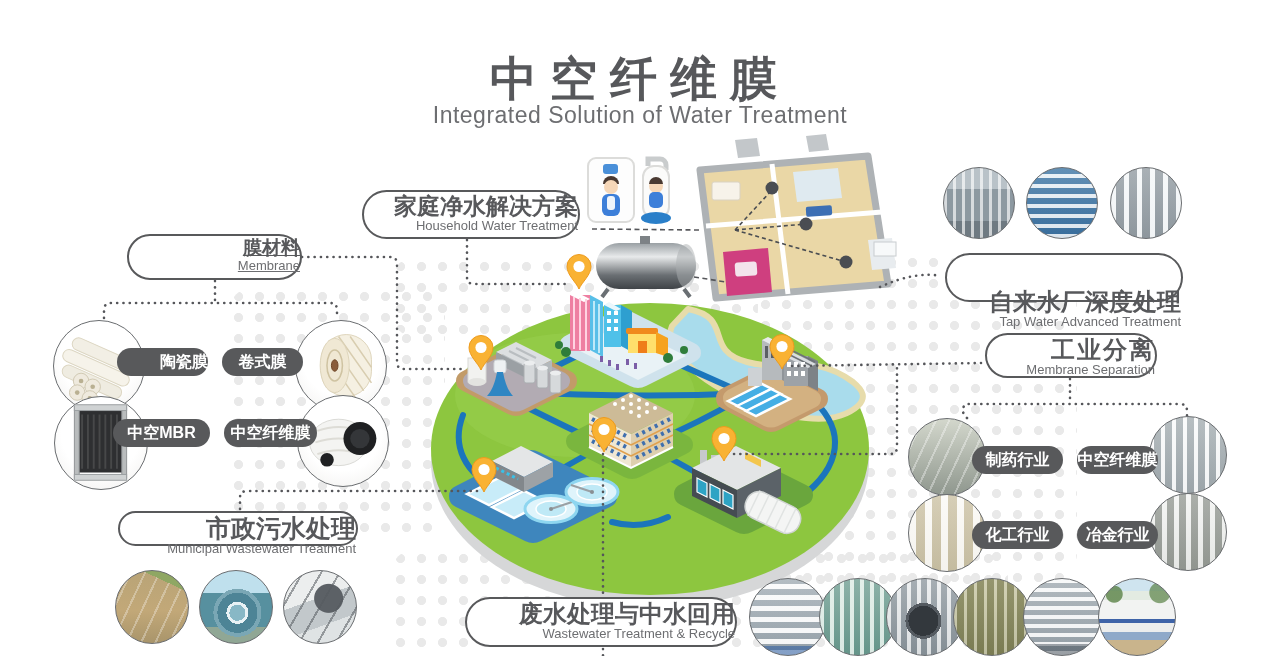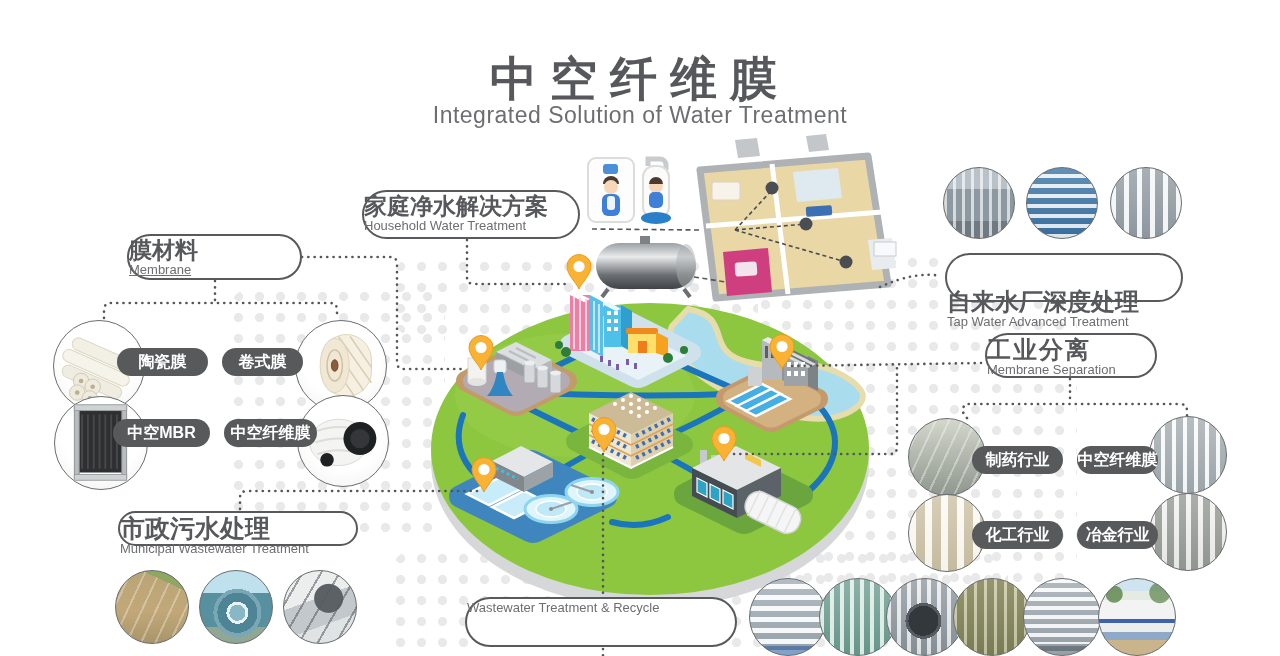--- a/index.html
+++ b/index.html
@@ -24,42 +24,42 @@
     position:absolute;left:0;top:48px;width:1280px;text-align:center;z-index:5;
     font-size:47px;font-weight:bold;letter-spacing:13px;color:#57585b;
   }
   .title-en{
     position:absolute;left:0;top:102px;width:1280px;text-align:center;z-index:5;
     font-size:23px;color:#6d6e71;letter-spacing:.5px;
   }
   
   .callout{
     position:absolute;background:#ffffff;border:2.4px solid #58595b;border-radius:25px;
-    box-sizing:border-box;text-align:left;z-index:6;padding-top:2px;
+    box-sizing:border-box;text-align:right;z-index:6;padding-top:2px;
   }
   .callout .zh{display:block;font-weight:bold;color:#57585b;line-height:1.08;}
   .callout .en{display:block;color:#6d6e71;line-height:1.1;}
   #box-membrane  {left:127px;top:234px;width:175px;height:46px;}
-  #box-membrane .zh{font-size:23px;} #box-membrane .en{font-size:13px;text-decoration:underline;}
+  #box-membrane .zh{font-size:19px;text-decoration:underline;} #box-membrane .en{font-size:13px;text-decoration:underline;}
   #box-household {left:362px;top:190px;width:218px;height:49px;}
   #box-household .zh{font-size:23px;} #box-household .en{font-size:13px;}
   #box-tapwater  {left:945px;top:253px;width:238px;height:49px;}
   #box-tapwater .zh{font-size:24px;margin-top:32px;} #box-tapwater .en{font-size:13px;}
   #box-process   {left:985px;top:333px;width:172px;height:45px;}
   #box-process .zh{font-size:24px;letter-spacing:2px;} #box-process .en{font-size:13px;}
   #box-municipal {left:118px;top:511px;width:240px;height:35px;}
   #box-municipal .zh{font-size:25px;} #box-municipal .en{font-size:13px;}
   #box-wastewater{left:465px;top:597px;width:272px;height:50px;}
   #box-wastewater .zh{font-size:24px;} #box-wastewater .en{font-size:13px;}
   
   .pill{
     position:absolute;background:#58595b;color:#ffffff;border-radius:15px;height:28px;
     line-height:28px;text-align:center;font-weight:bold;font-size:16px;z-index:7;
   }
-  #pill-ceramic{left:117px;top:348px;width:91px;}
+  #pill-ceramic{left:117px;top:348px;width:91px;text-align:right;}
   #pill-spiral {left:222px;top:348px;width:81px;}
   #pill-mbr    {left:113px;top:419px;width:97px;}
   #pill-fiber  {left:224px;top:419px;width:93px;}
   #pill-pharma {left:972px;top:446px;width:91px;}
   #pill-chem   {left:1077px;top:446px;width:81px;}
   #pill-food   {left:972px;top:521px;width:91px;}
   #pill-metal  {left:1077px;top:521px;width:81px;}
   
   .pc{position:absolute;border-radius:50%;border:1.6px solid #6a6d70;box-sizing:border-box;z-index:6;overflow:hidden;}
   .ph-prod{background:radial-gradient(circle at 50% 40%,#ffffff 0 55%,#efeeec 100%);}
@@ -416,20 +416,21 @@
 </div>
 <div class="callout" id="box-process">
   <span class="zh">工业分离</span>
   <span class="en">Membrane Separation</span>
 </div>
 <div class="callout" id="box-municipal">
   <span class="zh">市政污水处理</span>
   <span class="en">Municipal Wastewater Treatment</span>
 </div>
 <div class="callout" id="box-wastewater">
+  <span class="zh">废水处理与中水回用</span>
   <span class="en">Wastewater Treatment &amp; Recycle</span>
 </div>
 
 <div class="pc ph-prod" style="left:53px;top:320px;width:92px;height:92px;">
   <svg width="89" height="89" viewBox="0 0 92 92">
     <g transform="rotate(24 46 50)">
       <rect x="10" y="28" width="70" height="13" rx="6.5" fill="#f2efe5" stroke="#dcd6c2"></rect>
       <rect x="6" y="43" width="74" height="13" rx="6.5" fill="#f6f3ea" stroke="#dcd6c2"></rect>
       <rect x="12" y="58" width="66" height="13" rx="6.5" fill="#efece1" stroke="#dcd6c2"></rect>
     </g>

